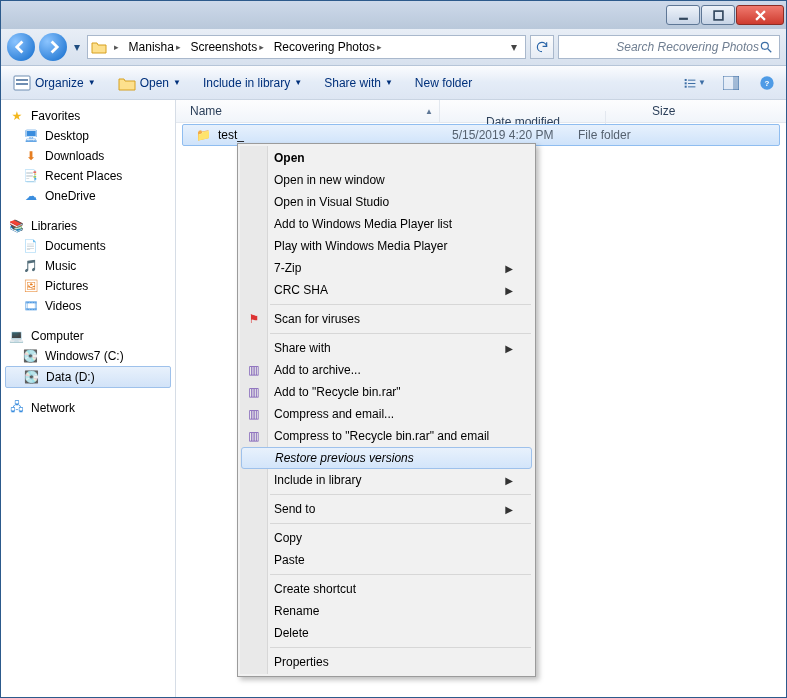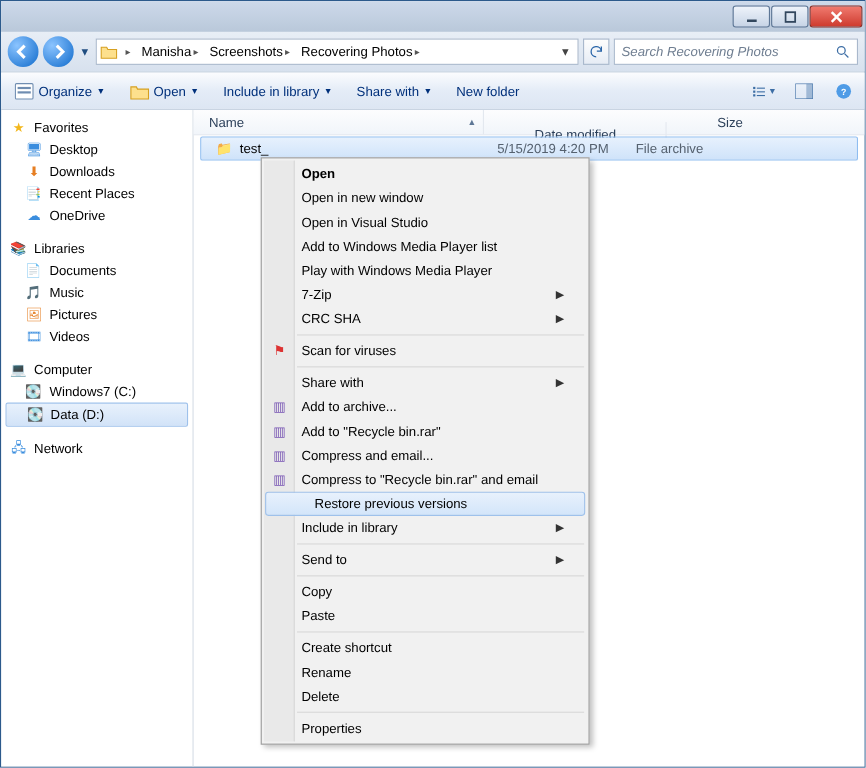--- a/index.html
+++ b/index.html
@@ -16,21 +16,21 @@
   .navbar { height: 37px; background: linear-gradient(#e8eef6,#d7e1ee); display:flex; align-items:center; padding:0 6px; gap:4px; border-bottom:1px solid #b6c5d8; }
   .navarrow { width:28px; height:28px; border-radius:50%; background: radial-gradient(circle at 30% 30%, #8bc4ff, #0f6acb); display:flex; align-items:center; justify-content:center; color:#fff; cursor:pointer;}
   .navarrow.small-drop { width:12px; height:28px; background:none; color:#1f4d80;}
   .address { flex:1; height:24px; background:#fff; border:1px solid #a9b8cc; display:flex; align-items:center; padding:0 2px; gap:2px;}
   .crumb { display:flex; align-items:center; gap:2px; padding:0 4px; height:100%; cursor:pointer; white-space:nowrap;}
   .crumb .tri { font-size:9px; color:#555; }
   .folder-mini { width:18px; height:18px; display:flex; align-items:center; justify-content:center; color:#f0b429;}
   .addr-drop { margin-left:auto; padding:0 6px; color:#444; cursor:pointer;}
   .refresh { width:24px; height:24px; border:1px solid #a9b8cc; background:linear-gradient(#fdfdfd,#e6ecf5); display:flex; align-items:center; justify-content:center; color:#2864a8; cursor:pointer;}
   .searchbox { width:222px; height:24px; border:1px solid #a9b8cc; background:#fff; display:flex; align-items:center; padding:0 6px; color:#6f7e91; font-style:italic;}
-  .searchbox span { flex:1; }
+  .searchbox span { flex:1;text-align:right; }
   .searchbox svg { color:#3d6ea5; }
 
   
   .toolbar { height: 34px; background: linear-gradient(#fbfcfe,#e4ecf7,#dde6f3); border-bottom:1px solid #c9d4e2; display:flex; align-items:center; padding:0 8px; gap:14px;}
   .tbtn { display:flex; align-items:center; gap:4px; color:#00307b; cursor:pointer; padding:3px 4px; border-radius:3px;}
   .tbtn .tri { font-size:8px; }
   .tspacer { flex:1; }
   .ticon { width:22px; height:22px; display:flex; align-items:center; justify-content:center; color:#3d6ea5; cursor:pointer;}
   .organize-ico { width:18px; height:16px; }
 
@@ -58,21 +58,21 @@
   .row .cell { padding:0 6px; }
   .row .cell.name { width:256px; display:flex; align-items:center; gap:6px;}
   .row .cell.date { width:126px; color:#55616f;}
   .row .cell.type { width:112px; color:#55616f;}
 
   
   .ctx { position:absolute; left:237px; top:143px; width:299px; background:#f1f1f1; border:1px solid #9b9b9b; box-shadow:3px 3px 5px rgba(0,0,0,.25); padding:3px 2px; z-index:20;}
   .ctx-iconstrip { position:absolute; left:2px; top:2px; bottom:2px; width:28px; background:#e9e9e9; border-right:1px solid #d7d7d7;}
   .ctx-item { position:relative; height:22px; display:flex; align-items:center; padding-left:34px; padding-right:20px; cursor:pointer;}
   .ctx-item.bold { font-weight:700;}
-  .ctx-item:hover, .ctx-item.hover { background:linear-gradient(#e8f1fc,#d3e5fa); border:1px solid #9ec1eb; border-radius:3px; margin:0 1px; padding-left:44px;}
+  .ctx-item:hover, .ctx-item.hover { background:linear-gradient(#e8f1fc,#d3e5fa); border:1px solid #9ec1eb; border-radius:3px; margin:0 1px; padding-left:33px;font-style:italic;}
   .ctx-item .sub { margin-left:auto; font-size:10px; color:#333;}
   .ctx-sep { height:1px; background:#d7d7d7; margin:3px 2px 3px 30px;}
   .ctx-ico { position:absolute; left:6px; width:16px; height:16px; display:flex; align-items:center; justify-content:center;}
 
   
   .star { color:#f3b71c;}
   .blue { color:#3a8dde;}
   .orange { color:#e67e22;}
   .gray { color:#6b7785;}
   .red { color:#d33;}
@@ -288,21 +288,21 @@
             <span>Size</span>
           </div>
       </div>
       <div class="rows">
         <div class="row selected">
           <div class="cell name">
               <span class="sb-ico orange">📁</span>
               <span>test_</span>
             </div>
           <div class="cell date">5/15/2019 4:20 PM</div>
-          <div class="cell type">File archive</div>
+          <div class="cell type">File folder</div>
         </div>
       </div>
     </div>
   </div>
 </div>
 
 <div class="ctx">
   <div class="ctx-iconstrip"></div>
   <div class="ctx-item bold">
       <span>Open</span>

